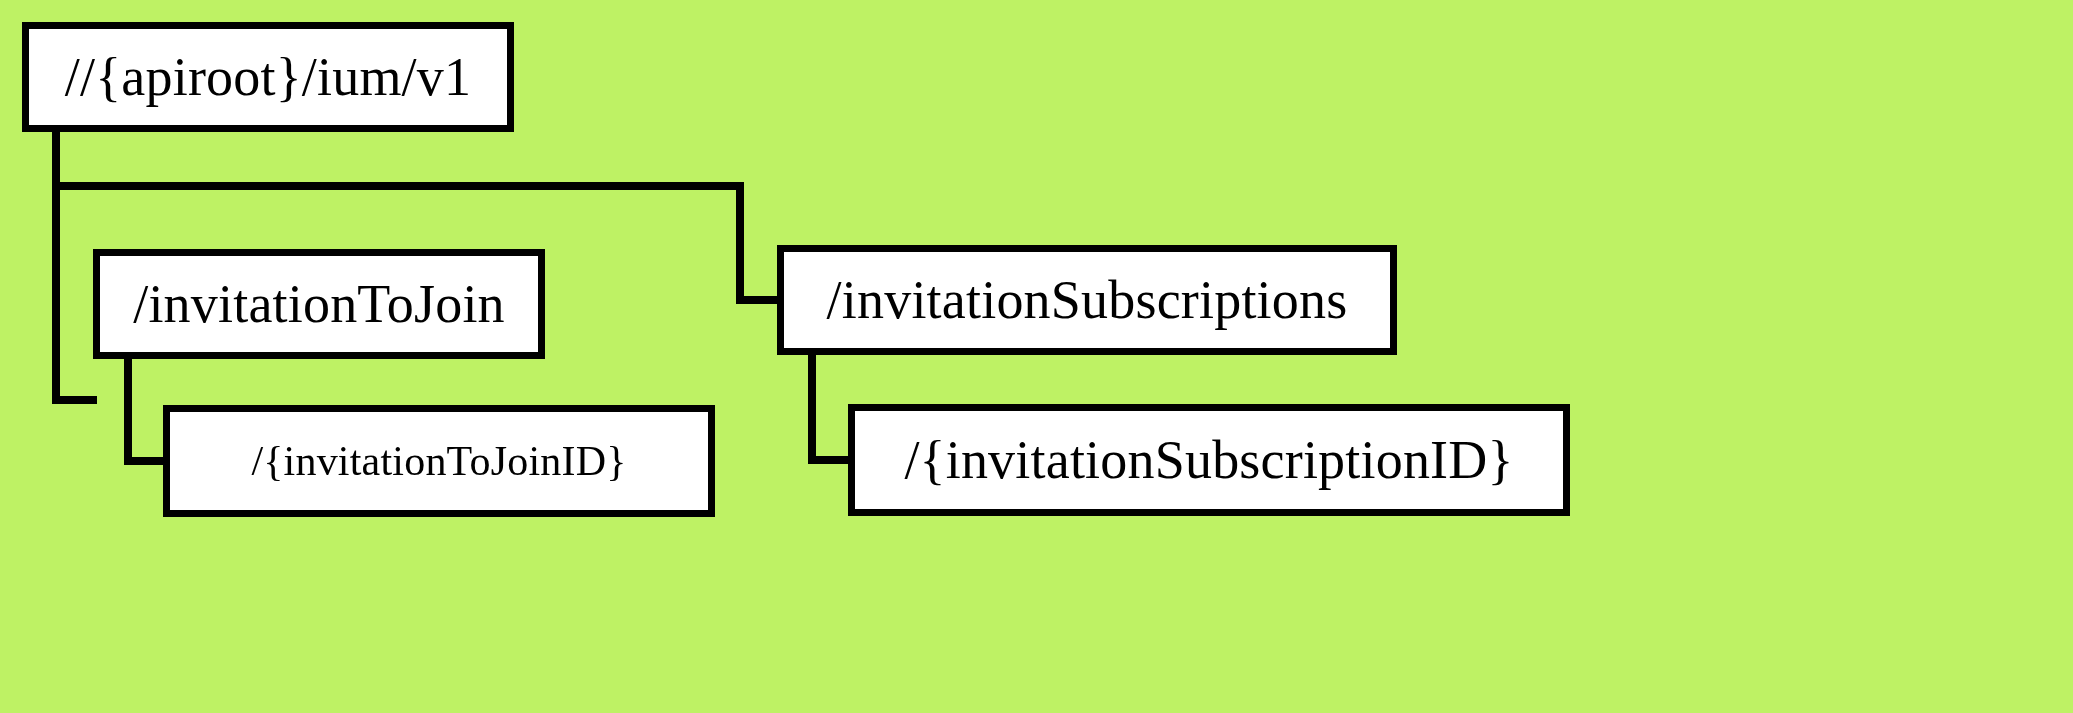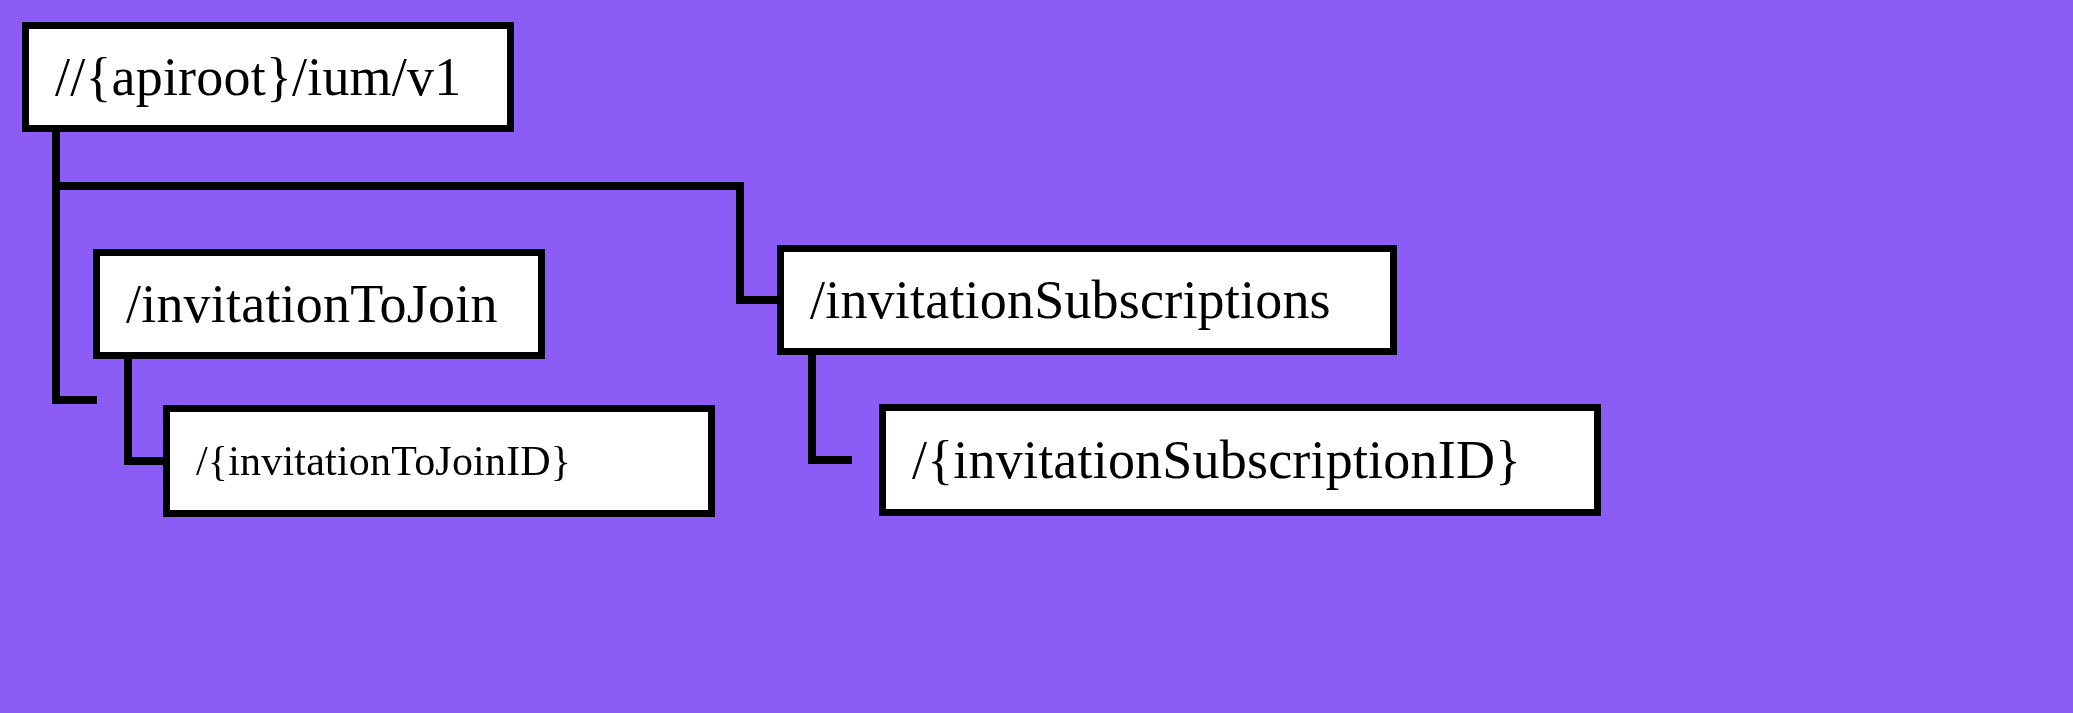--- a/index.html
+++ b/index.html
@@ -9,22 +9,23 @@
     background: #ffffff;
   }
   body {
     font-family: "Liberation Serif", "DejaVu Serif", serif;
   }
 
   #diagram-canvas {
     position: relative;
     width: 2073px;
     height: 713px;
-    background: #8b5cf6;
+    background: #bef264;
     overflow: hidden;
+    text-align: center;
   }
 
   
   #connector-layer {
     position: absolute;
     left: 0;
     top: 0;
     width: 2073px;
     height: 713px;
     z-index: 1;
@@ -82,21 +83,20 @@
     width: 552px;
     height: 112px;
   }
   #node-invitation-to-join-id .node-label { font-size: 42px; }
 
   #node-invitation-subscription-id {
     left: 848px;
     top: 404px;
     width: 722px;
     height: 112px;
-    margin-left: 31px;
   }
   #node-invitation-subscription-id .node-label { font-size: 54px; }
 </style>
 </head>
 <body>
 
 <div id="diagram-canvas">
 
   <svg id="connector-layer" viewBox="0 0 2073 713" width="2073" height="713" xmlns="http://www.w3.org/2000/svg">
 

